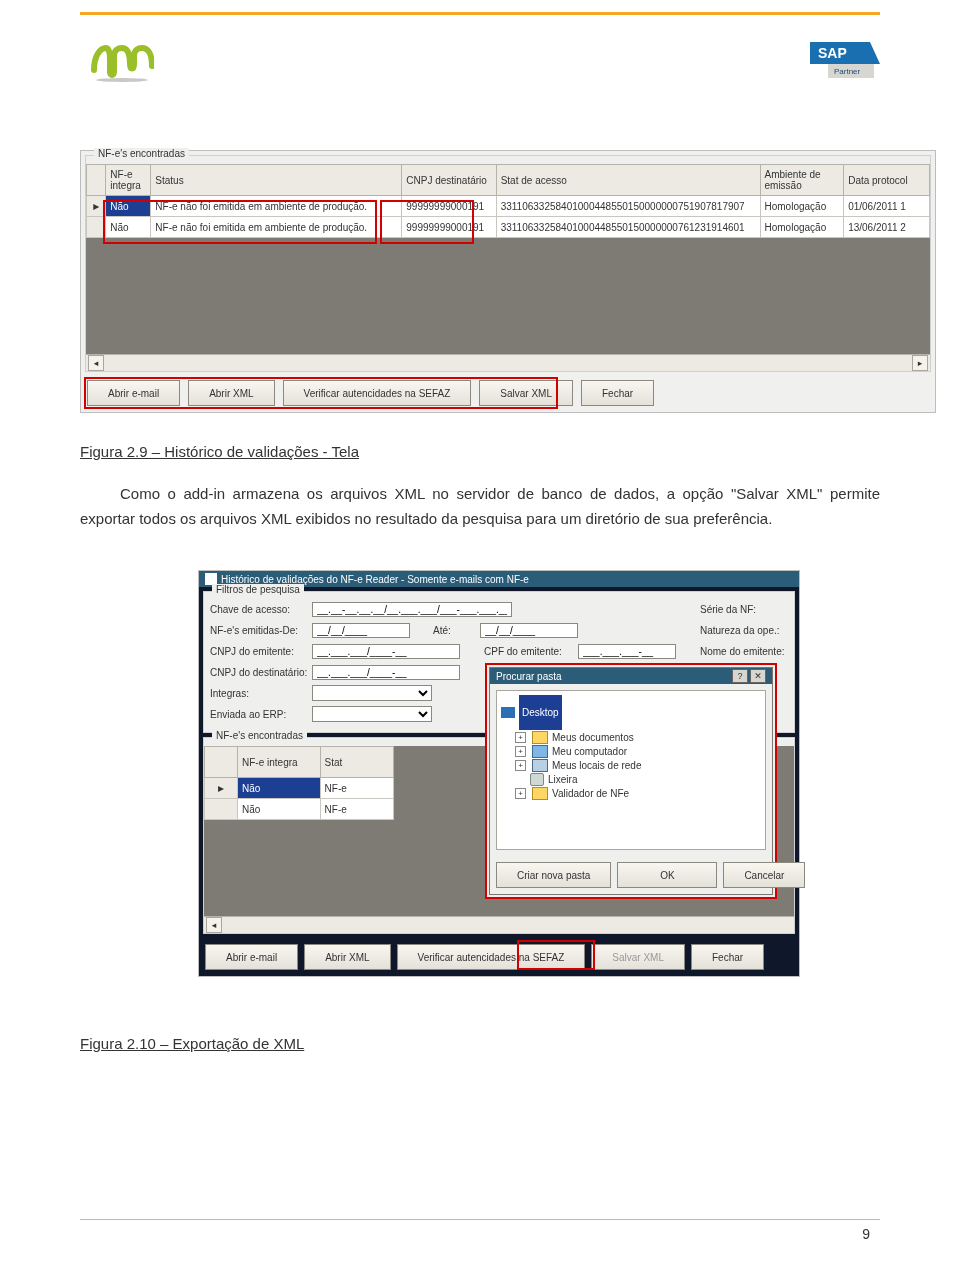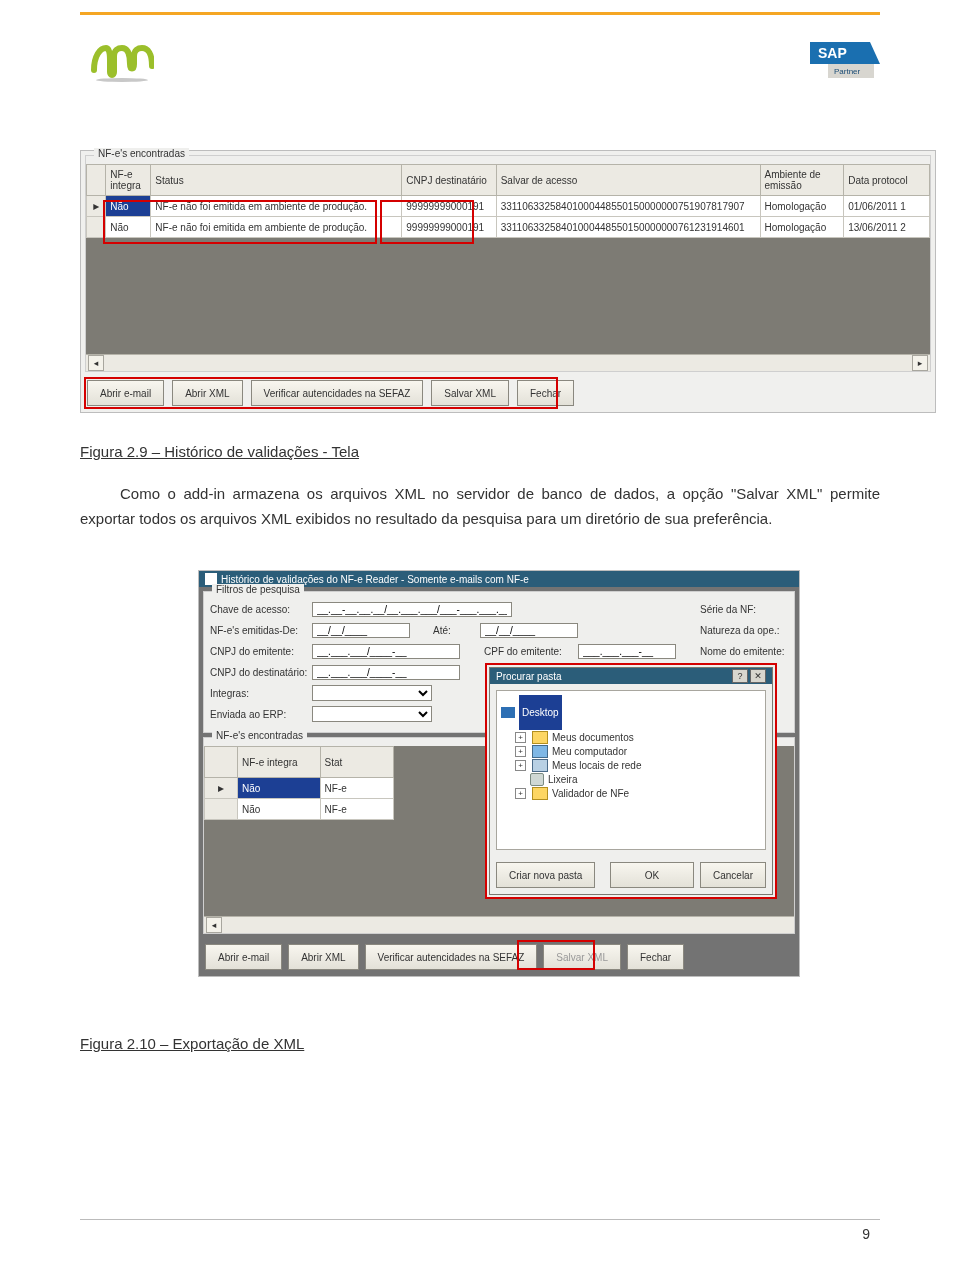--- a/index.html
+++ b/index.html
@@ -130,21 +130,21 @@
     font-size: 9px;
   }
   .buttons-row {
     padding: 6px;
     display: flex;
     gap: 8px;
     position: relative;
   }
   .classic-btn {
     font-size: 10px;
-    padding: 2px 12px;
+    padding: 2px 20px;
     background: linear-gradient(#f8f6ef,#e3e1d8);
     border: 1px solid #8a887f;
     height: 20px;
     display: flex; align-items: center;
   }
 
   .fig-caption {
     text-align: center;
     font-size: 14px;
     margin-top: 8px;
@@ -162,21 +162,21 @@
   }
   .caption1-pos { top: 432px; }
   .body1-pos { top: 482px; }
 
   
   .screenshot2 {
     position: absolute;
     top: 570px;
     left: 198px;
     width: 602px;
-    background: #737373;
+    background: #0f172a;
     border: 1px solid #bdbdbd;
     box-sizing: border-box;
   }
   .ss2-titlebar {
     background: #2b5d79;
     color: #fff;
     font-size: 10px;
     padding: 2px 6px;
     display: flex;
     align-items: center;
@@ -384,21 +384,21 @@
               <col style="width:246px">
               <col style="width:78px">
               <col style="width:80px">
           </colgroup>
           <thead>
             <tr>
               <th></th>
               <th>NF-e integra</th>
               <th>Status</th>
               <th>CNPJ destinatário</th>
-              <th>Salvar de acesso</th>
+              <th>Stat de acesso</th>
               <th>Ambiente de emissão</th>
               <th>Data protocol</th>
             </tr>
           </thead>
           <tbody>
             <tr class="selected">
               <td class="rowhead">▸</td>
               <td class="integra">Não</td>
               <td>NF-e não foi emitida em ambiente de produção.</td>
               <td>99999999000191</td>

